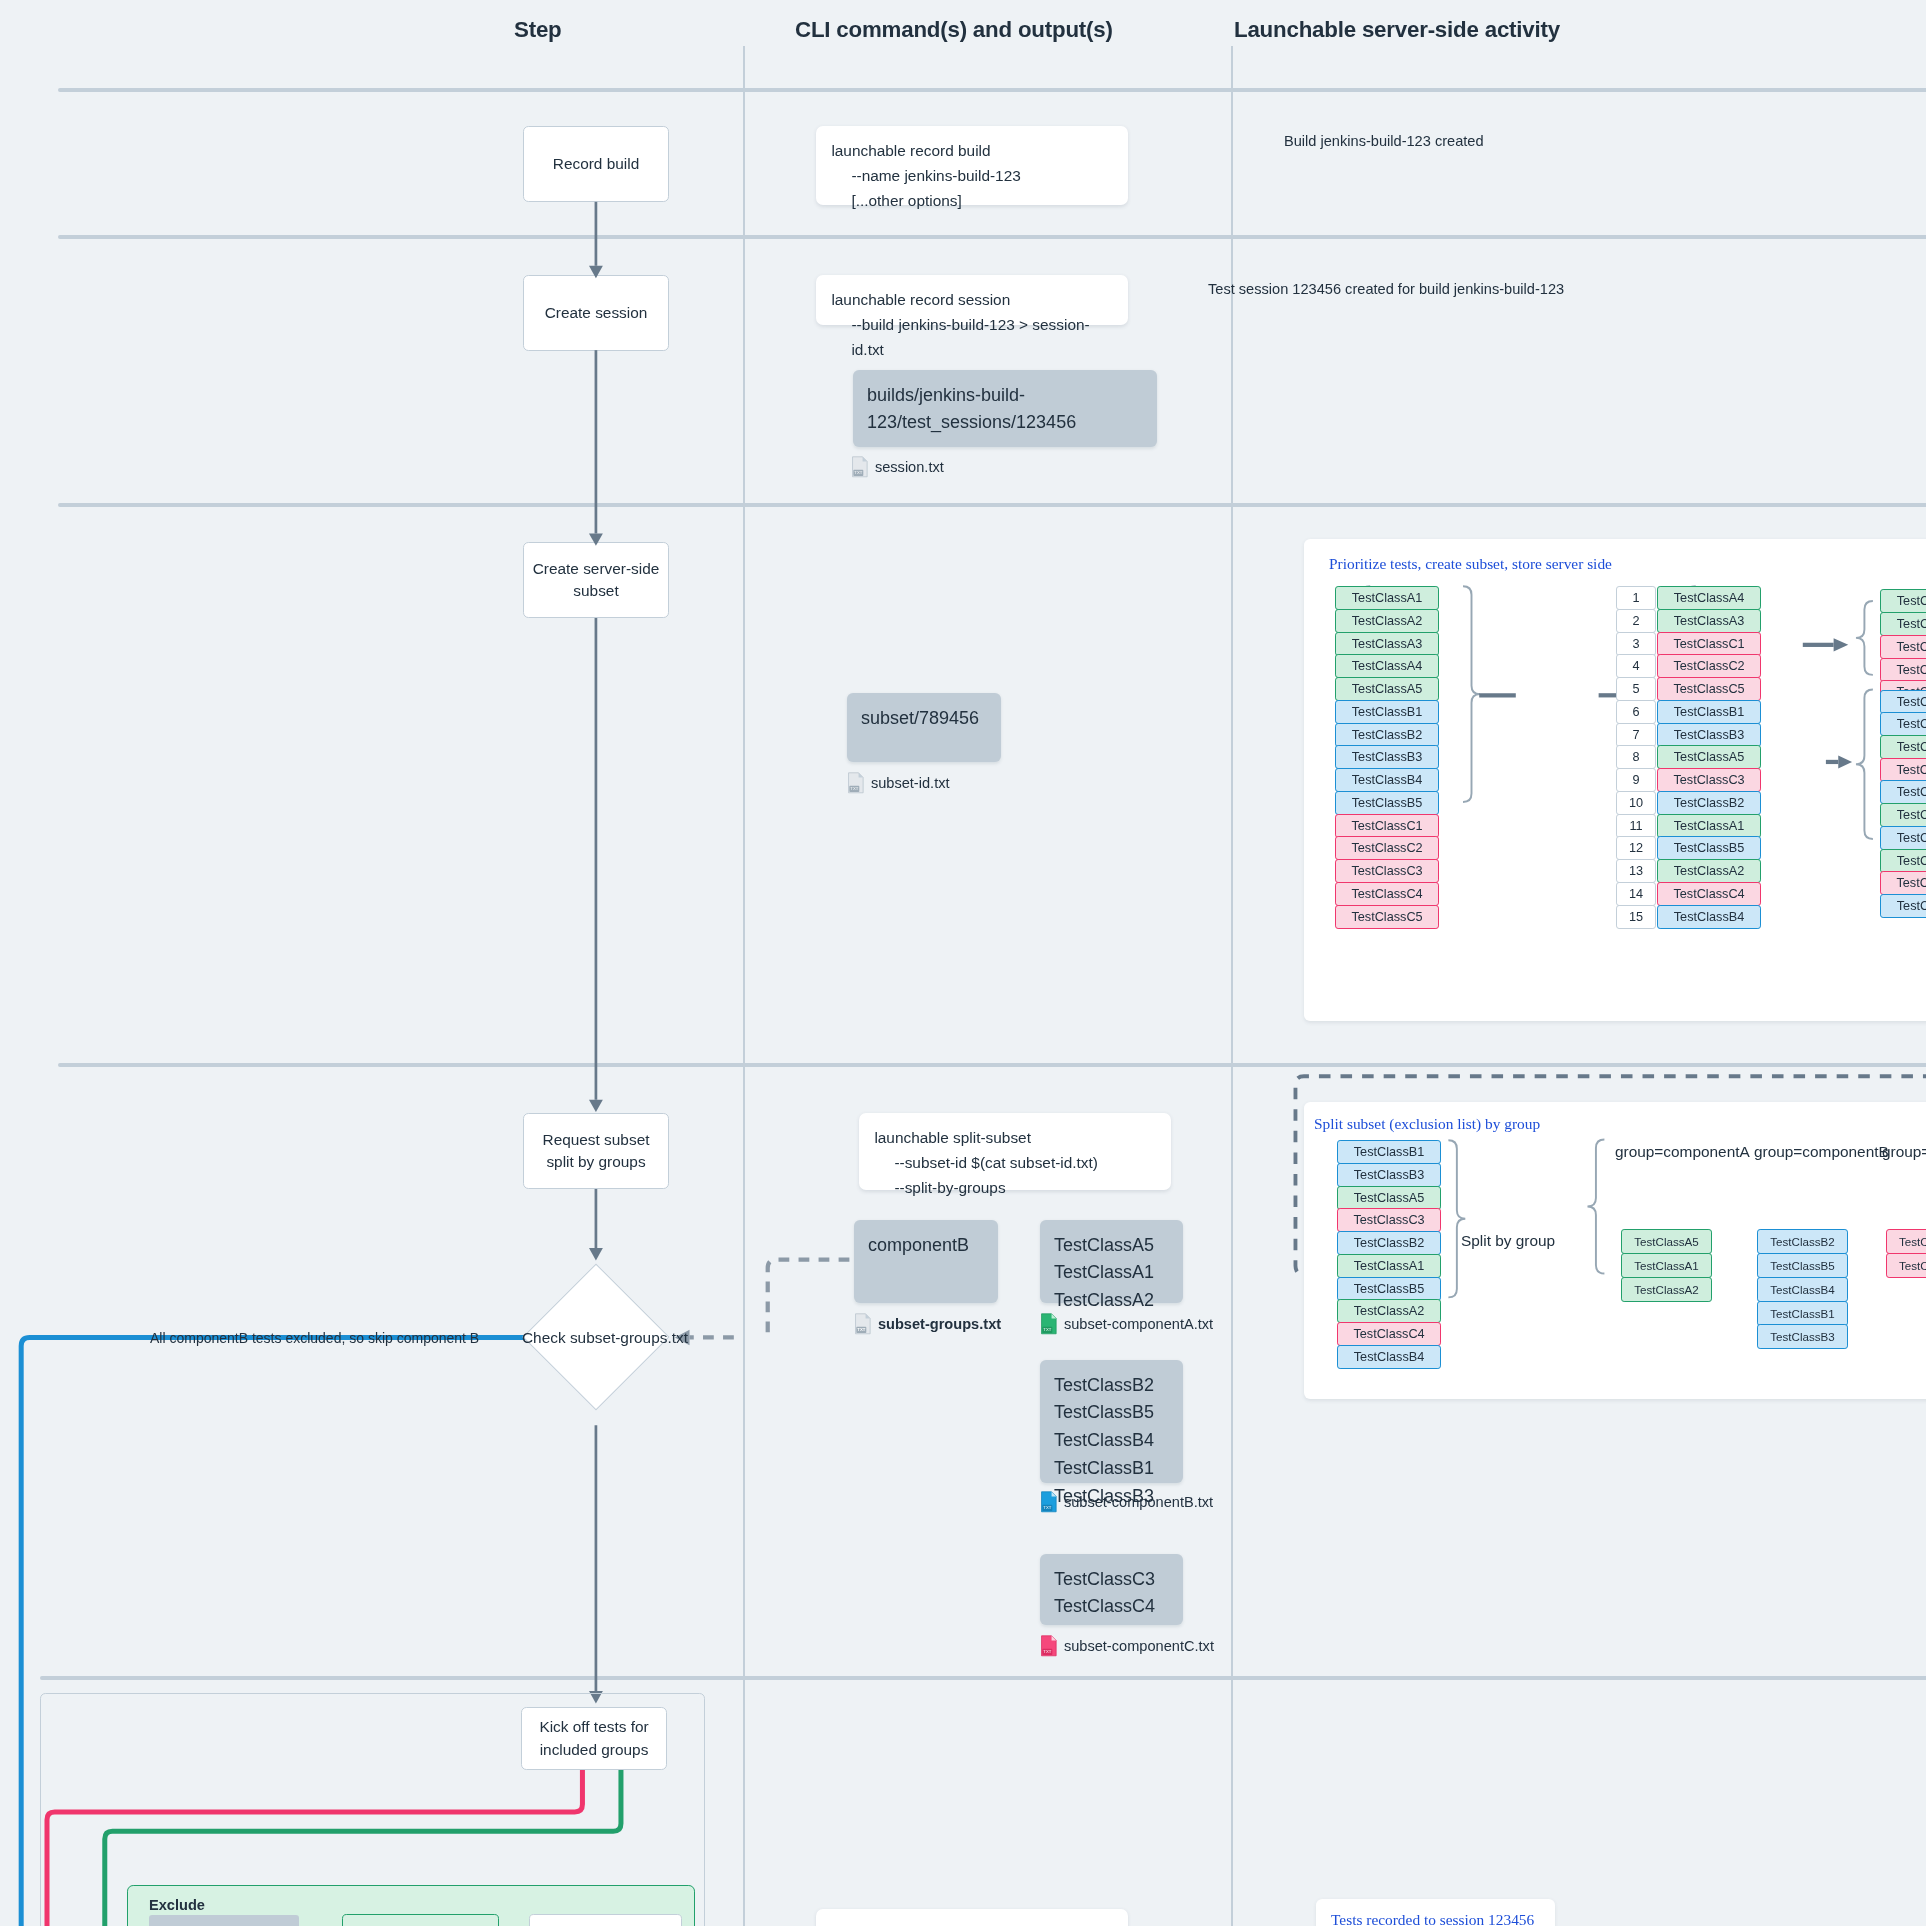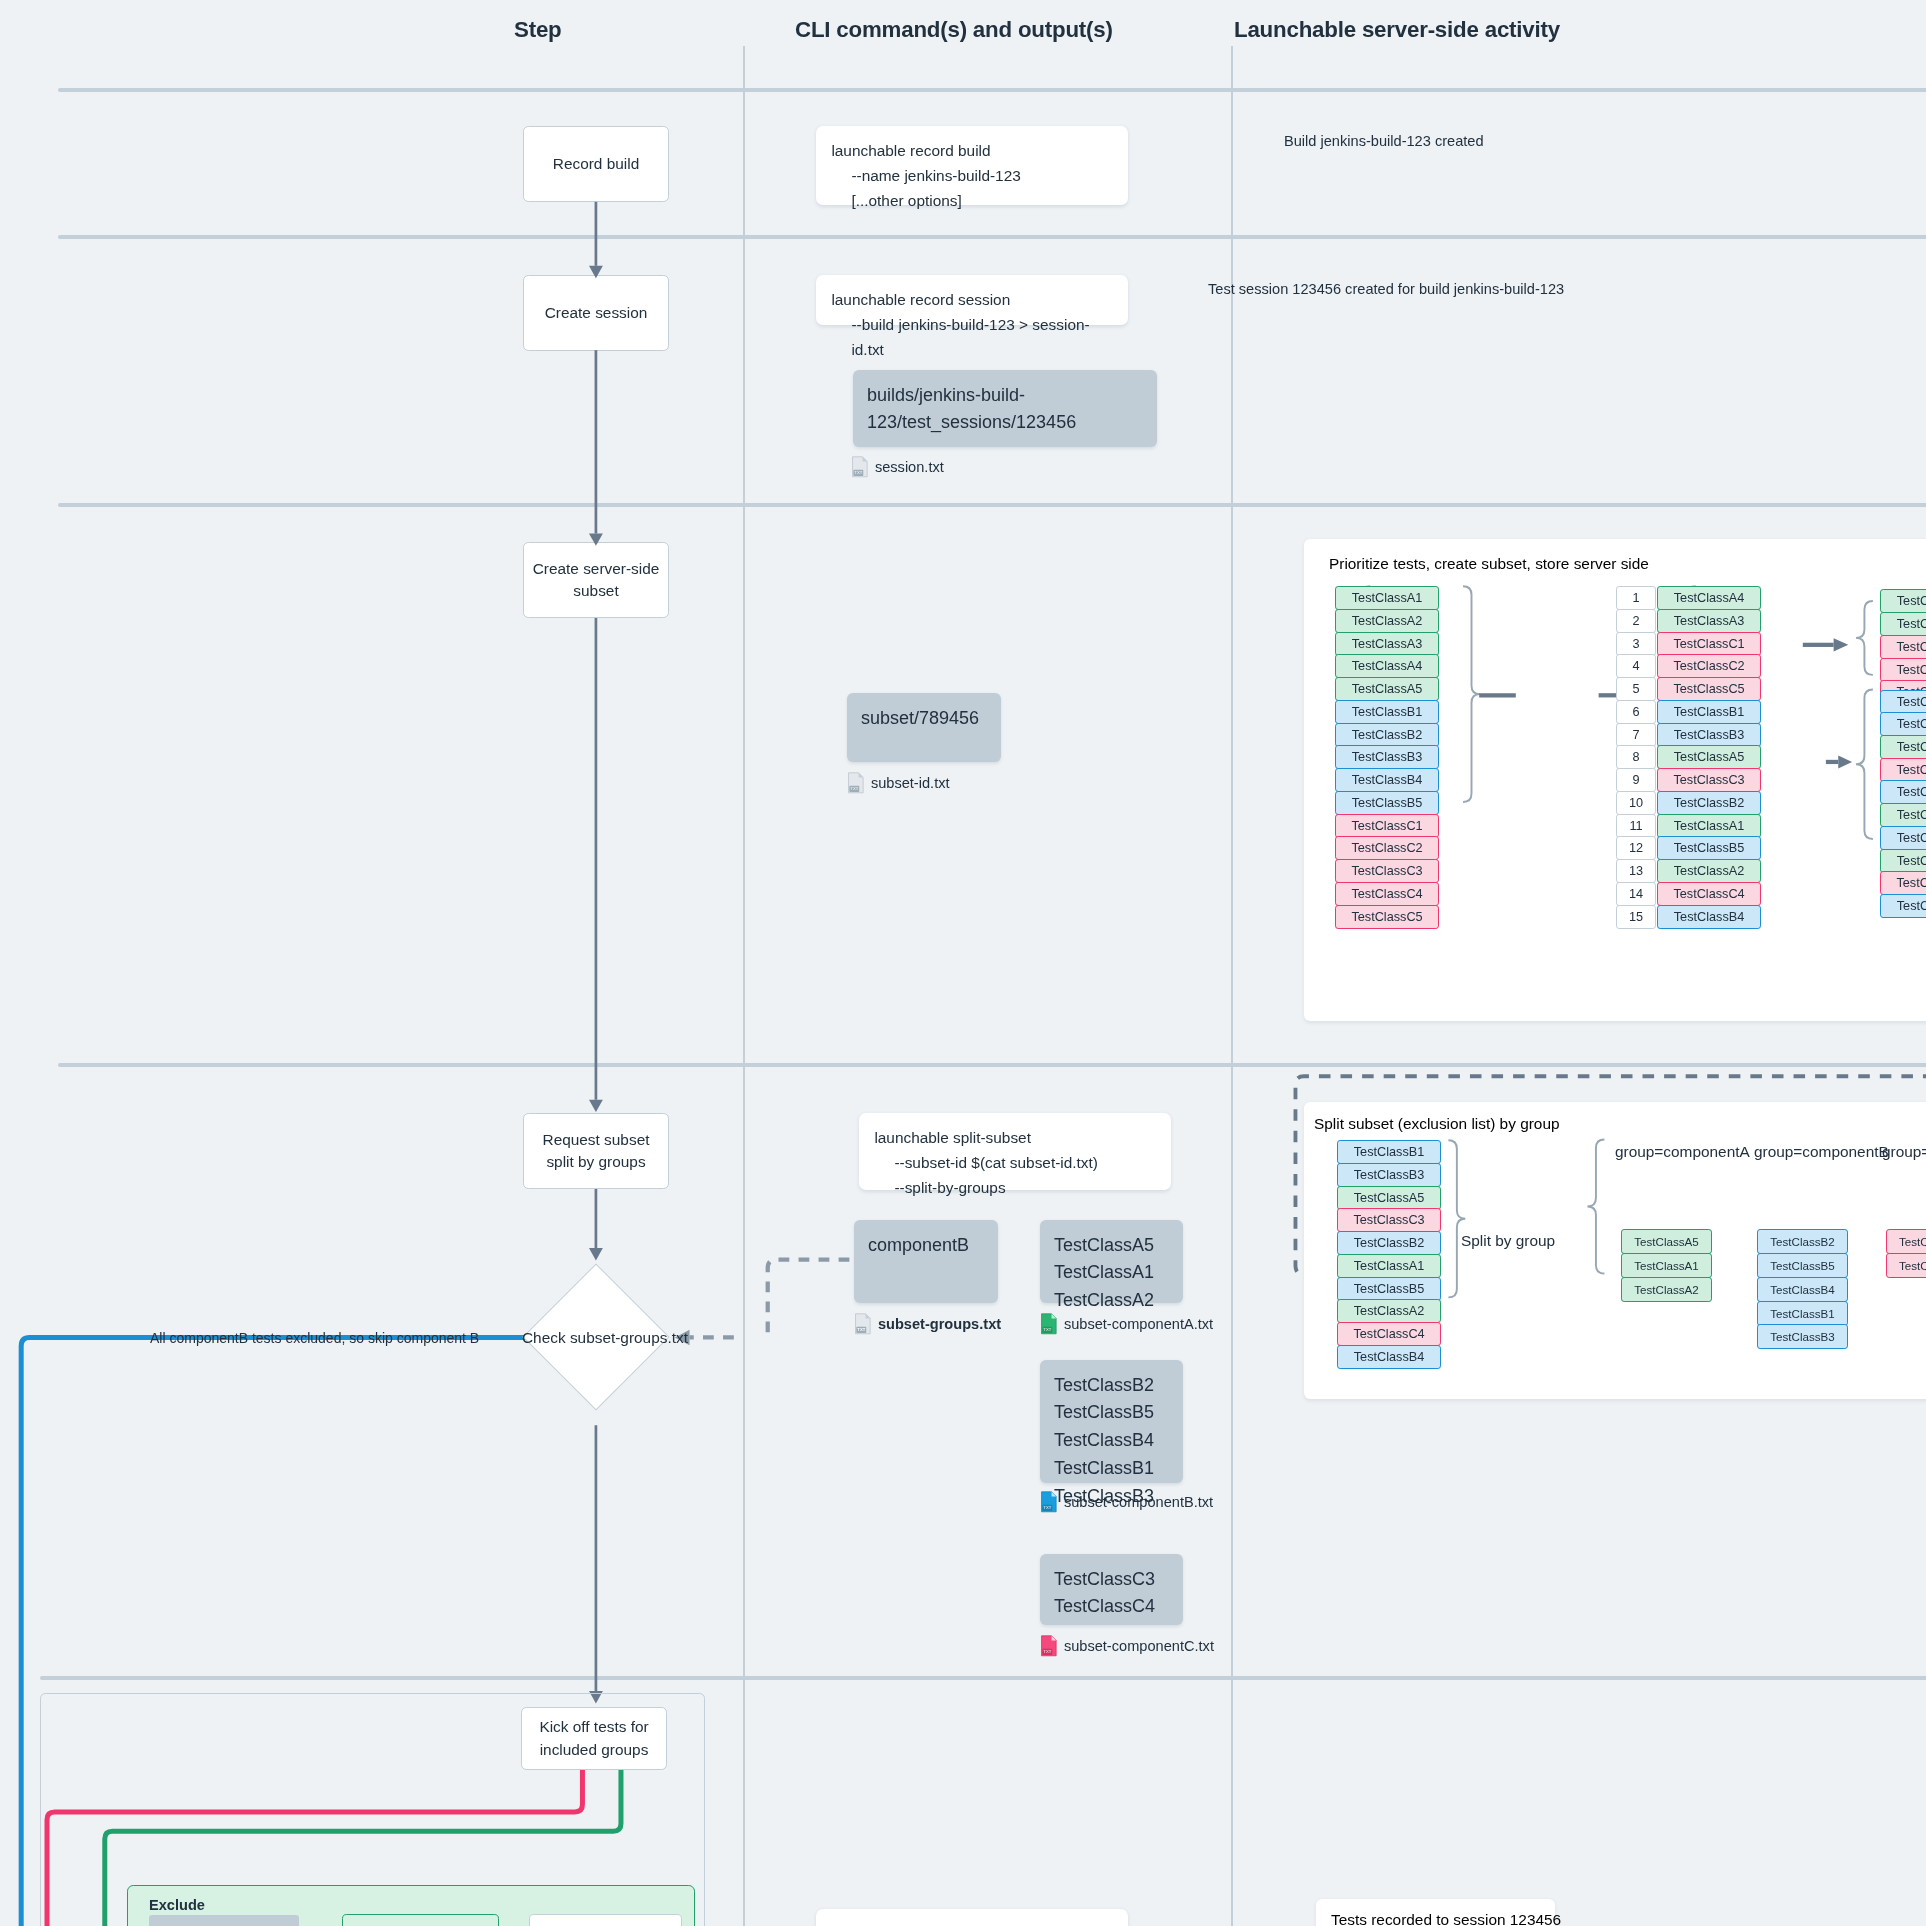--- a/index.html
+++ b/index.html
@@ -46,21 +46,21 @@
     font-size:14.6px; color:#22313f; white-space:nowrap;
   }
   .filelabel.bold { font-weight:bold; }
   .srvtext { position:absolute; font-size:14.6px; color:#22313f; white-space:nowrap; }
 
   
   .panel {
     position:absolute; background:#fff; border-radius:6.2px;
     box-shadow:0 1.2px 3.9px rgba(60,80,100,.10);
   }
-  .panel-title { position:absolute; font-size:15.4px; color:#000000; white-space:nowrap; }
+  .panel-title { position:absolute; font-size:15.4px; color:#1d4ed8; white-space:nowrap;font-family:Liberation Serif, serif; }
 
   
   .chip {
     position:absolute; border-radius:3.1px; border-width:1.5px; border-style:solid;
     display:flex; align-items:center; justify-content:center;
     font-size:12.7px; white-space:nowrap; color:#22313f;
   }
   .chip.sm { font-size:11.6px; }
   .chip.a { background:#cfeedd; border-color:#22a06b; }
   .chip.b { background:#cce7f8; border-color:#1b8fd4; }

